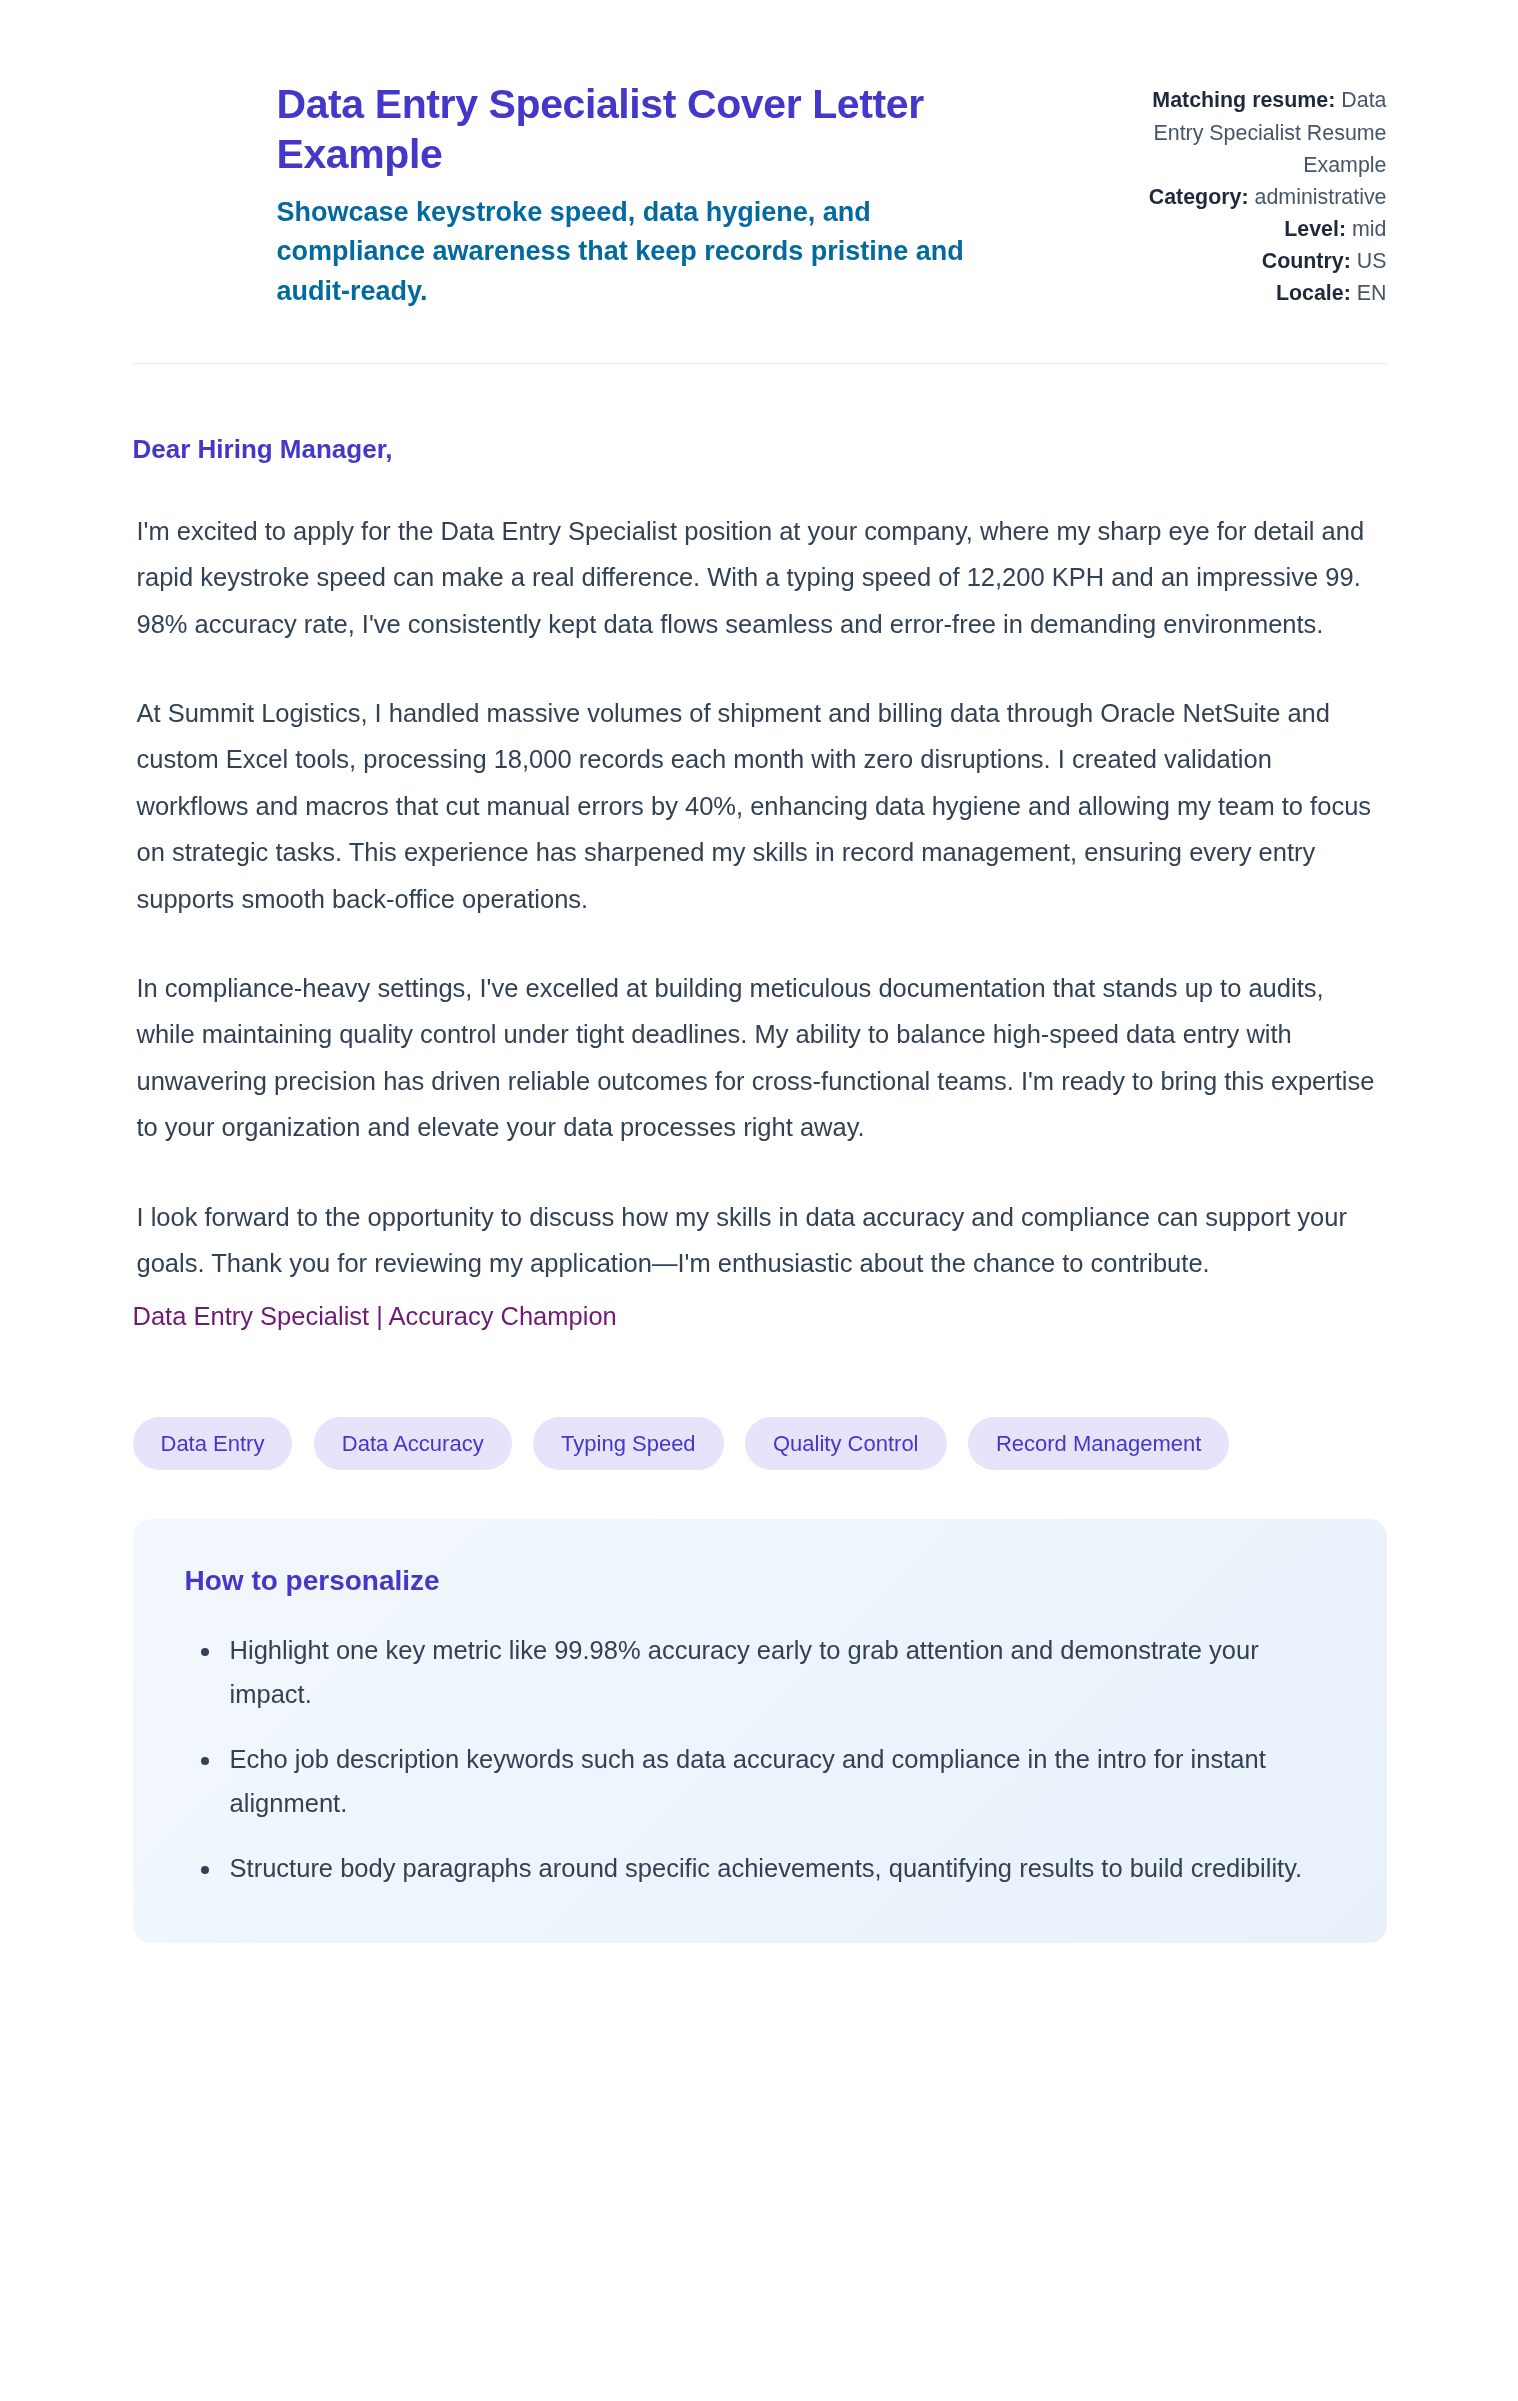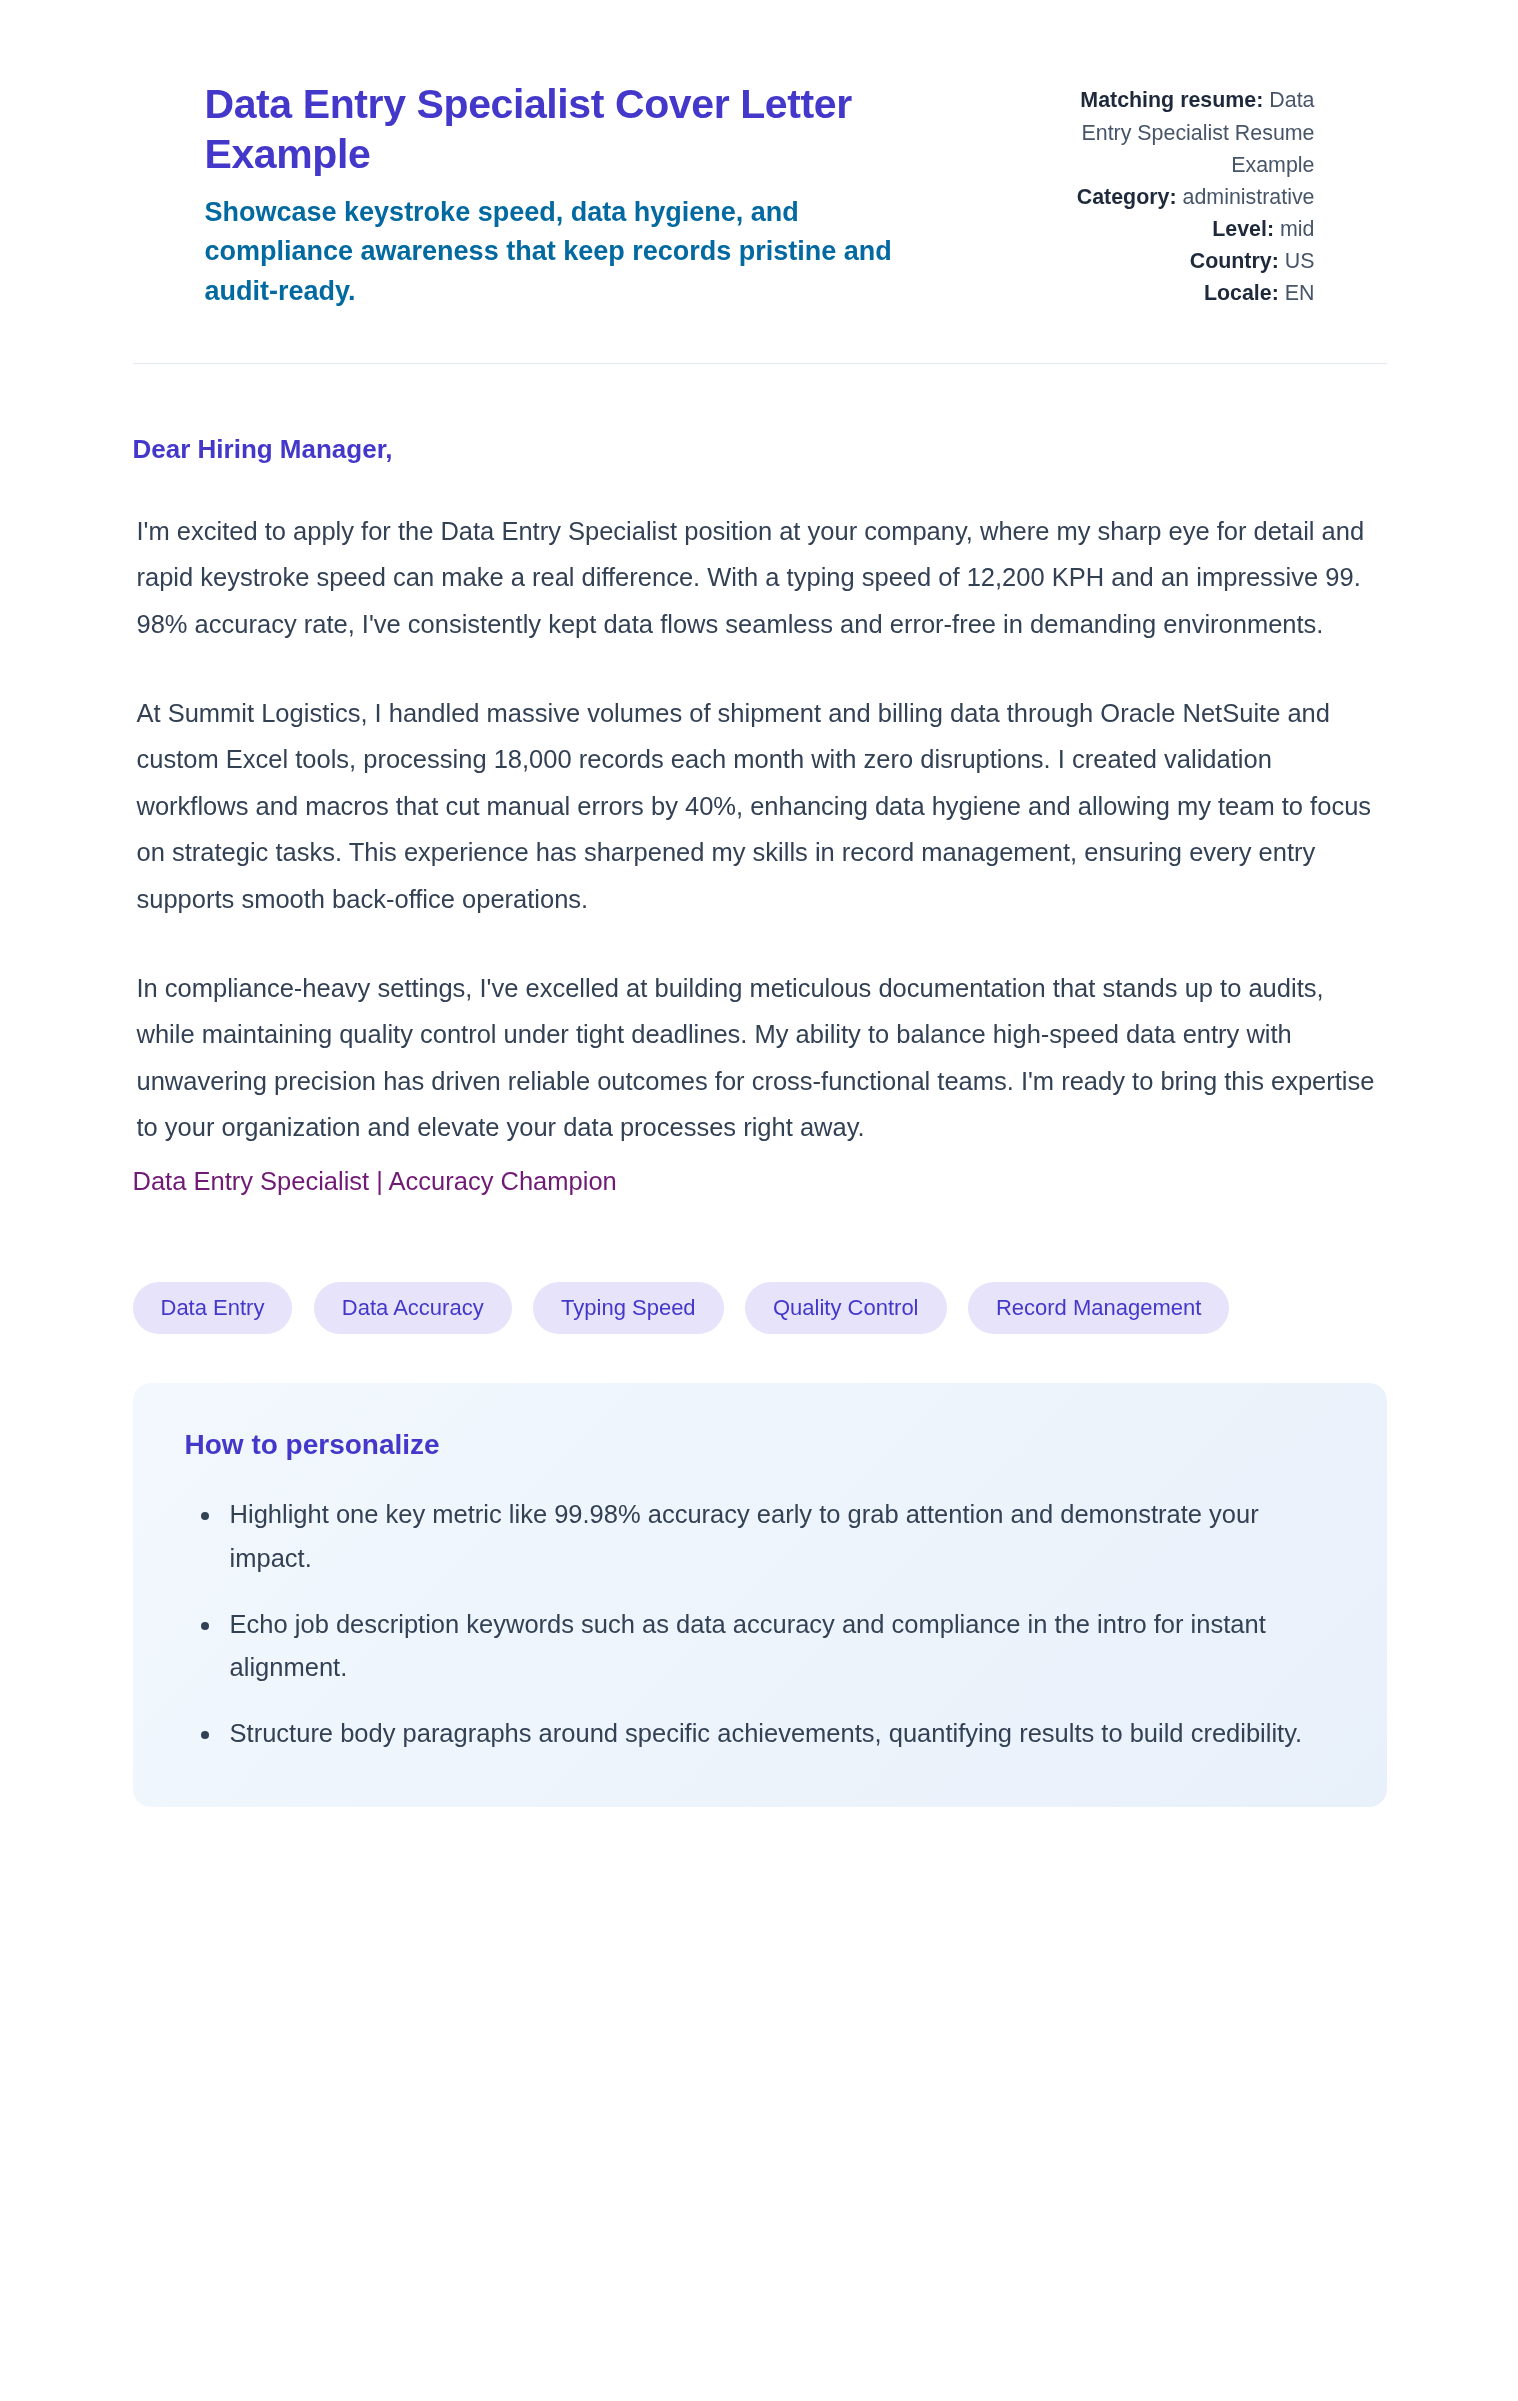--- a/index.html
+++ b/index.html
@@ -16,21 +16,21 @@
   .page {
     width: 1254px;
     margin: 0 auto;
     padding-top: 79px;
     padding-bottom: 152px;
   }
 
   
   .header {
     display: flex;
-    justify-content: center;
+    justify-content: flex-end;
     align-items: flex-start;
     gap: 36px;
   }
   .header-left { max-width: 822px; }
   h1.title {
     font-size: 41px;
     line-height: 1.22;
     color: #4338ca;
     font-weight: 800;
     margin: 0;
@@ -167,20 +167,21 @@
     </aside>
   </header>
 
   <hr class="divider">
 
   <section class="letter">
     <p class="salutation">Dear Hiring Manager,</p>
     <p class="para">I'm excited to apply for the Data Entry Specialist position at your company, where my sharp eye for detail and rapid keystroke speed can make a real difference. With a typing speed of 12,200 KPH and an impressive 99. 98% accuracy rate, I've consistently kept data flows seamless and error-free in demanding environments.</p>
     <p class="para">At Summit Logistics, I handled massive volumes of shipment and billing data through Oracle NetSuite and custom Excel tools, processing 18,000 records each month with zero disruptions. I created validation workflows and macros that cut manual errors by 40%, enhancing data hygiene and allowing my team to focus on strategic tasks. This experience has sharpened my skills in record management, ensuring every entry supports smooth back-office operations.</p>
     <p class="para">In compliance-heavy settings, I've excelled at building meticulous documentation that stands up to audits, while maintaining quality control under tight deadlines. My ability to balance high-speed data entry with unwavering precision has driven reliable outcomes for cross-functional teams. I'm ready to bring this expertise to your organization and elevate your data processes right away.</p>
+    <p class="para">I look forward to the opportunity to discuss how my skills in data accuracy and compliance can support your goals. Thank you for reviewing my application—I'm enthusiastic about the chance to contribute.</p>
     <p class="sig-role">Data Entry Specialist | Accuracy Champion</p>
   </section>
 
   <div class="tags">
     <span class="tag">Data Entry</span>
     <span class="tag">Data Accuracy</span>
     <span class="tag">Typing Speed</span>
     <span class="tag">Quality Control</span>
     <span class="tag">Record Management</span>
   </div>

